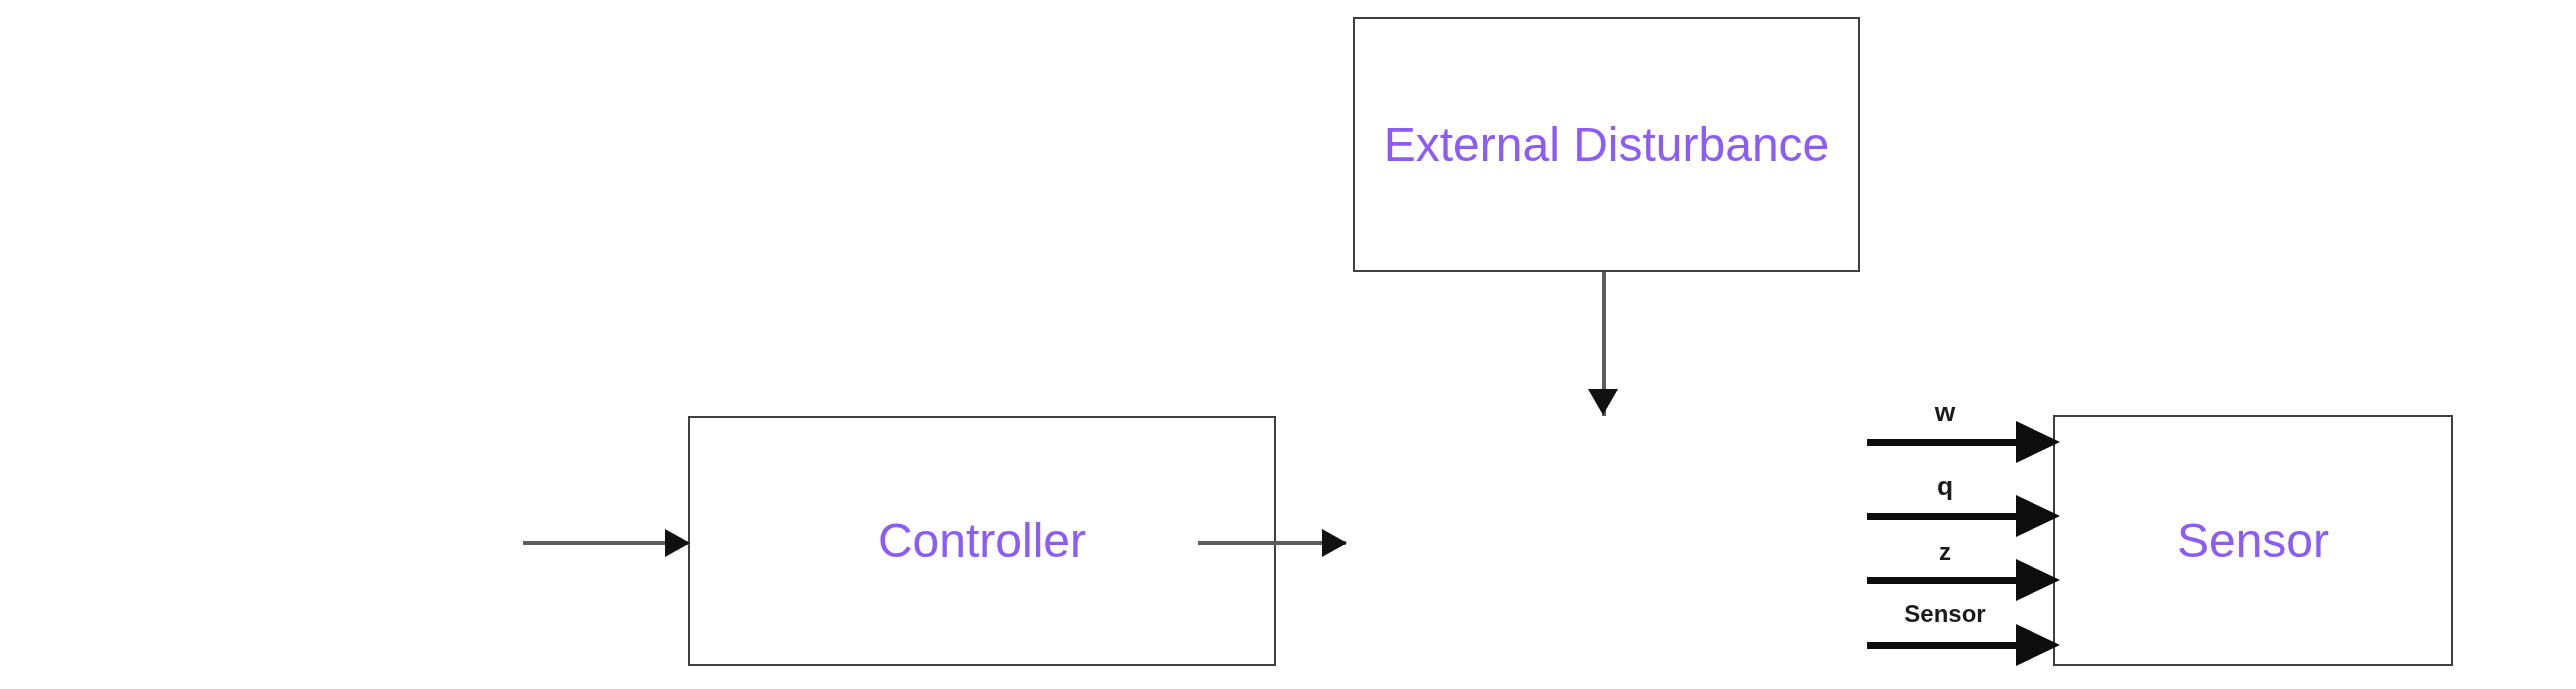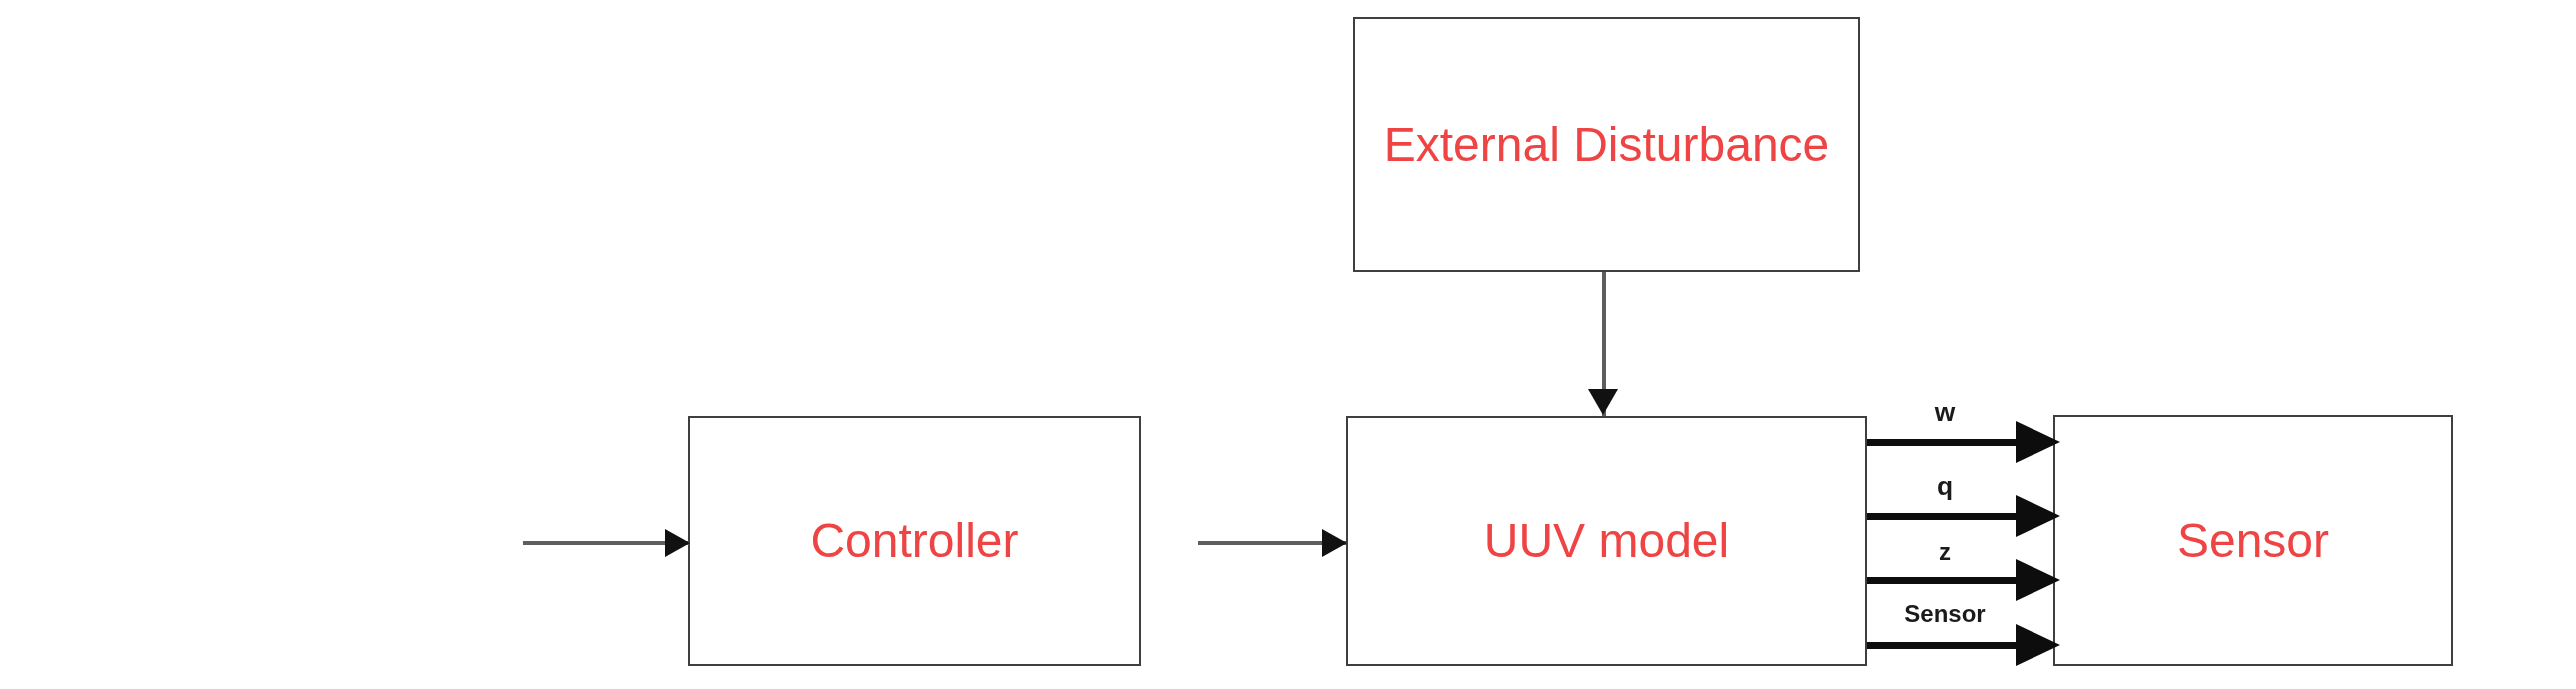--- a/index.html
+++ b/index.html
@@ -23,29 +23,29 @@
     background: #ffffff;
     border: 2.3px solid #3f3f3f;
     display: flex;
     align-items: center;
     justify-content: center;
   }
   .block-label {
     font-family: "Liberation Sans", sans-serif;
     font-size: 48px;
     font-weight: 400;
-    color: #ef4444;
+    color: #8b5cf6;
     line-height: 1;
     letter-spacing: 0px;
     white-space: nowrap;
   }
   
   #block-external-disturbance { left: 1353px; top: 17px;  width: 507px; height: 255px; }
   #block-reference-signal     { left: 22.6px;   top: 416px; width: 500px; height: 250px; }
-  #block-controller           { left: 688px;  top: 416px; width: 453px; height: 250px; }
+  #block-controller           { left: 688px;  top: 416px; width: 588px; height: 250px; }
   #block-uuv-model            { left: 1346px; top: 416px; width: 521px; height: 250px; }
   #block-sensor               { left: 2053px; top: 415px; width: 400px; height: 251px; }
 
   
   .thin-conn {
     position: absolute;
   }
   .thin-line-h {
     position: absolute;
     height: 3.9px;
@@ -117,23 +117,20 @@
 
   <div class="block" id="block-external-disturbance">
     <span class="block-label">External Disturbance</span>
   </div>
 
 
   <div class="block" id="block-controller">
     <span class="block-label">Controller</span>
   </div>
 
-  <div class="block" id="block-uuv-model">
-    <span class="block-label">UUV model</span>
-  </div>
 
   <div class="block" id="block-sensor">
     <span class="block-label">Sensor</span>
   </div>
 
   <div class="thin-conn" style="left:523px; top:541px; width:166px; height:3.9px;">
     <div class="thin-line-h" style="width:166px;"></div>
     <div class="thin-head-r" style="left:142px;"></div>
   </div>
 

